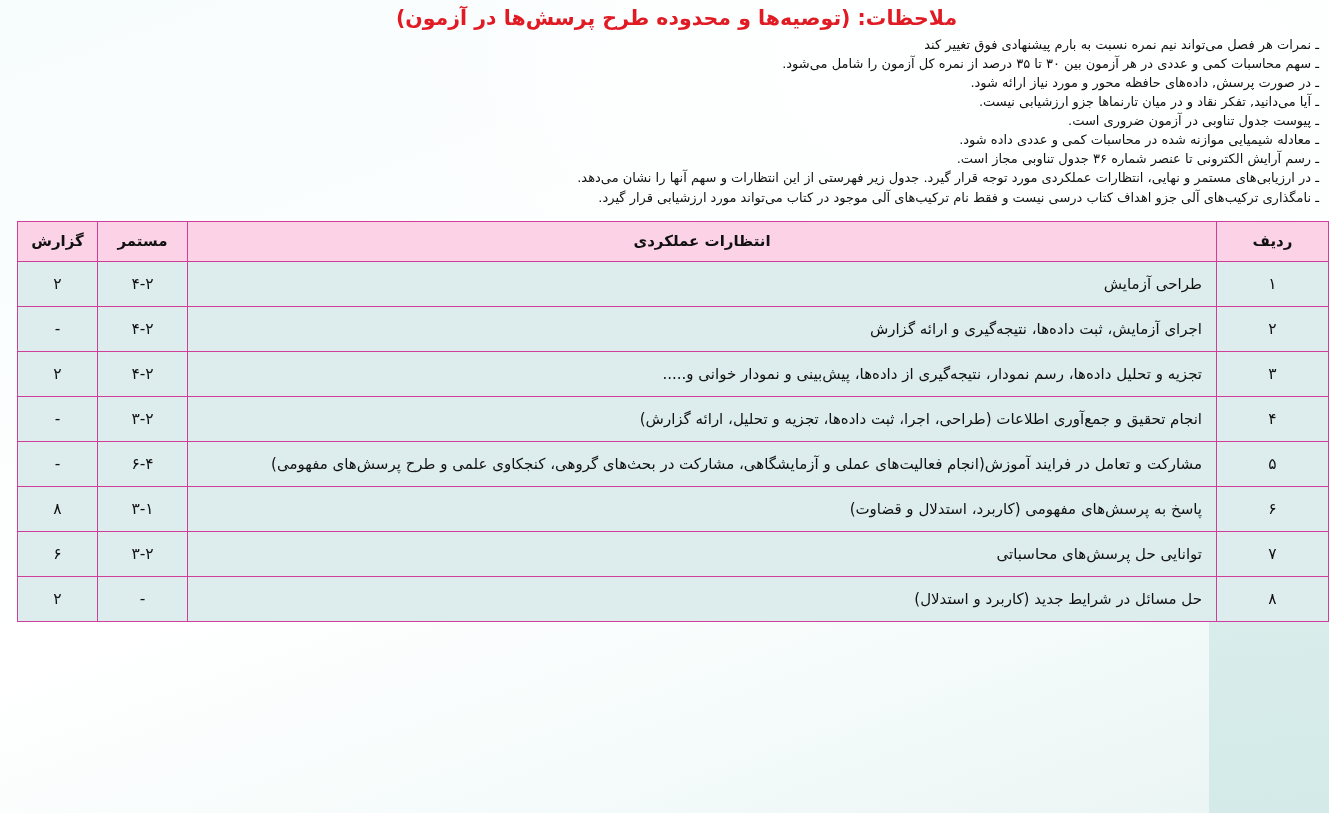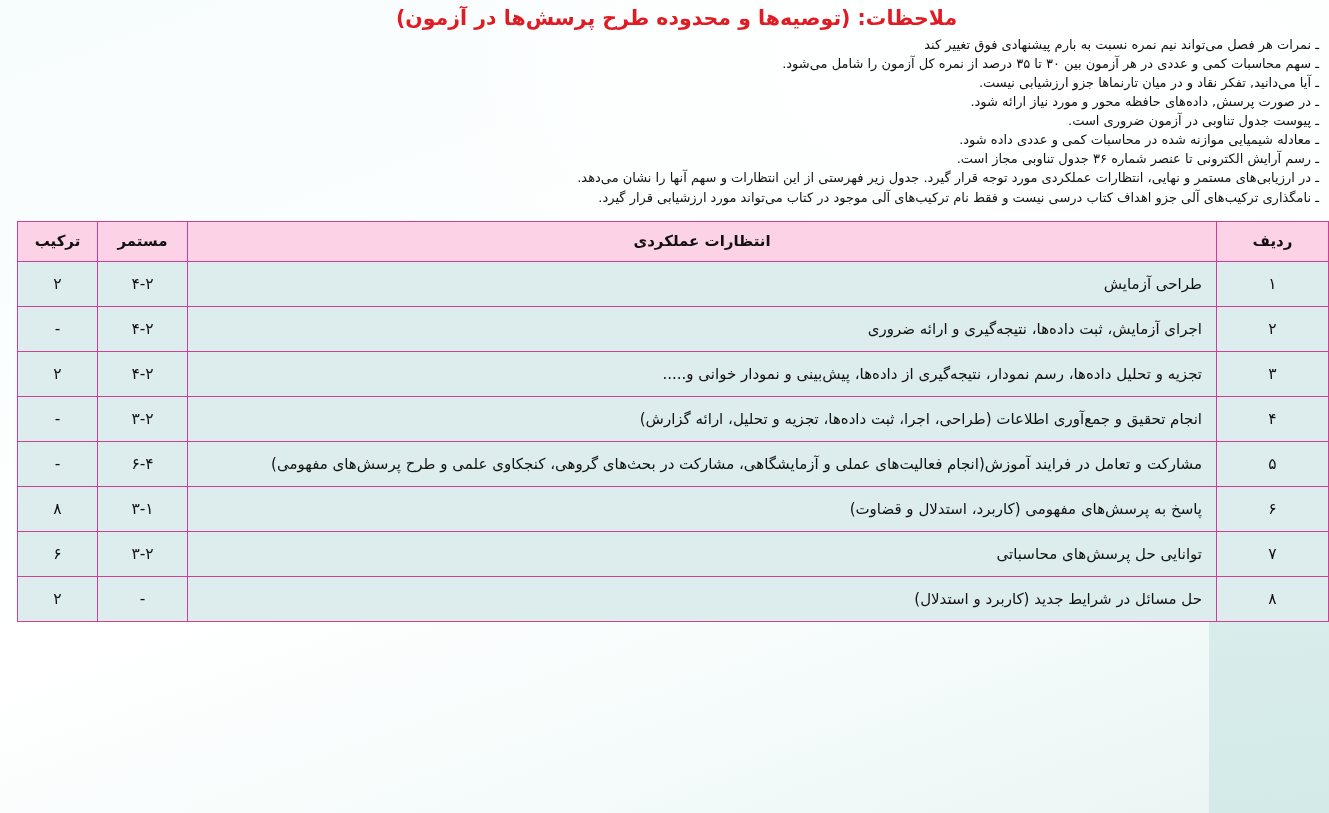--- a/index.html
+++ b/index.html
@@ -110,54 +110,54 @@
 </head>
 <body>
 
 <div id="page">
 
   <section class="notes">
     <h1 class="notes-title">ملاحظات: (توصیه‌ها و محدوده طرح پرسش‌ها در آزمون)</h1>
 
     <p class="note-line">ـ نمرات هر فصل می‌تواند نیم نمره نسبت به بارم پیشنهادی فوق تغییر کند</p>
     <p class="note-line">ـ سهم محاسبات کمی و عددی در هر آزمون بین ۳۰ تا ۳۵ درصد از نمره کل آزمون را شامل می‌شود.</p>
+    <p class="note-line">ـ در صورت پرسش, داده‌های حافظه محور و مورد نیاز ارائه شود.</p>
     <p class="note-line">ـ آیا می‌دانید, تفکر نقاد و در میان تارنماها جزو ارزشیابی نیست.</p>
-    <p class="note-line">ـ در صورت پرسش, داده‌های حافظه محور و مورد نیاز ارائه شود.</p>
     <p class="note-line">ـ پیوست جدول تناوبی در آزمون ضروری است.</p>
     <p class="note-line">ـ معادله شیمیایی موازنه شده در محاسبات کمی و عددی داده شود.</p>
     <p class="note-line">ـ رسم آرایش الکترونی تا عنصر شماره ۳۶ جدول تناوبی مجاز است.</p>
     <p class="note-line">ـ در ارزیابی‌های مستمر و نهایی، انتظارات عملکردی مورد توجه قرار گیرد. جدول زیر فهرستی از این انتظارات و سهم آنها را نشان می‌دهد.</p>
     <p class="note-line">ـ نامگذاری ترکیب‌های آلی جزو اهداف کتاب درسی نیست و فقط نام ترکیب‌های آلی موجود در کتاب می‌تواند مورد ارزشیابی قرار گیرد.</p>
   </section>
 
   <table class="expect-table">
     <colgroup>
       <col class="col-radif">
       <col class="col-desc">
       <col class="col-mostamr">
       <col class="col-payani">
     </colgroup>
     <thead>
       <tr>
         <th>ردیف</th>
         <th>انتظارات عملکردی</th>
         <th>مستمر</th>
-        <th>ترکیب</th>
+        <th>گزارش</th>
       </tr>
     </thead>
     <tbody>
       <tr>
         <td>۱</td>
         <td class="desc">طراحی آزمایش</td>
         <td>۴-۲</td>
         <td>۲</td>
       </tr>
       <tr>
         <td>۲</td>
-        <td class="desc">اجرای آزمایش، ثبت داده‌ها، نتیجه‌گیری و ارائه ضروری</td>
+        <td class="desc">اجرای آزمایش، ثبت داده‌ها، نتیجه‌گیری و ارائه گزارش</td>
         <td>۴-۲</td>
         <td>-</td>
       </tr>
       <tr>
         <td>۳</td>
         <td class="desc">تجزیه و تحلیل داده‌ها، رسم نمودار، نتیجه‌گیری از داده‌ها، پیش‌بینی و نمودار خوانی و.....</td>
         <td>۴-۲</td>
         <td>۲</td>
       </tr>
       <tr>

